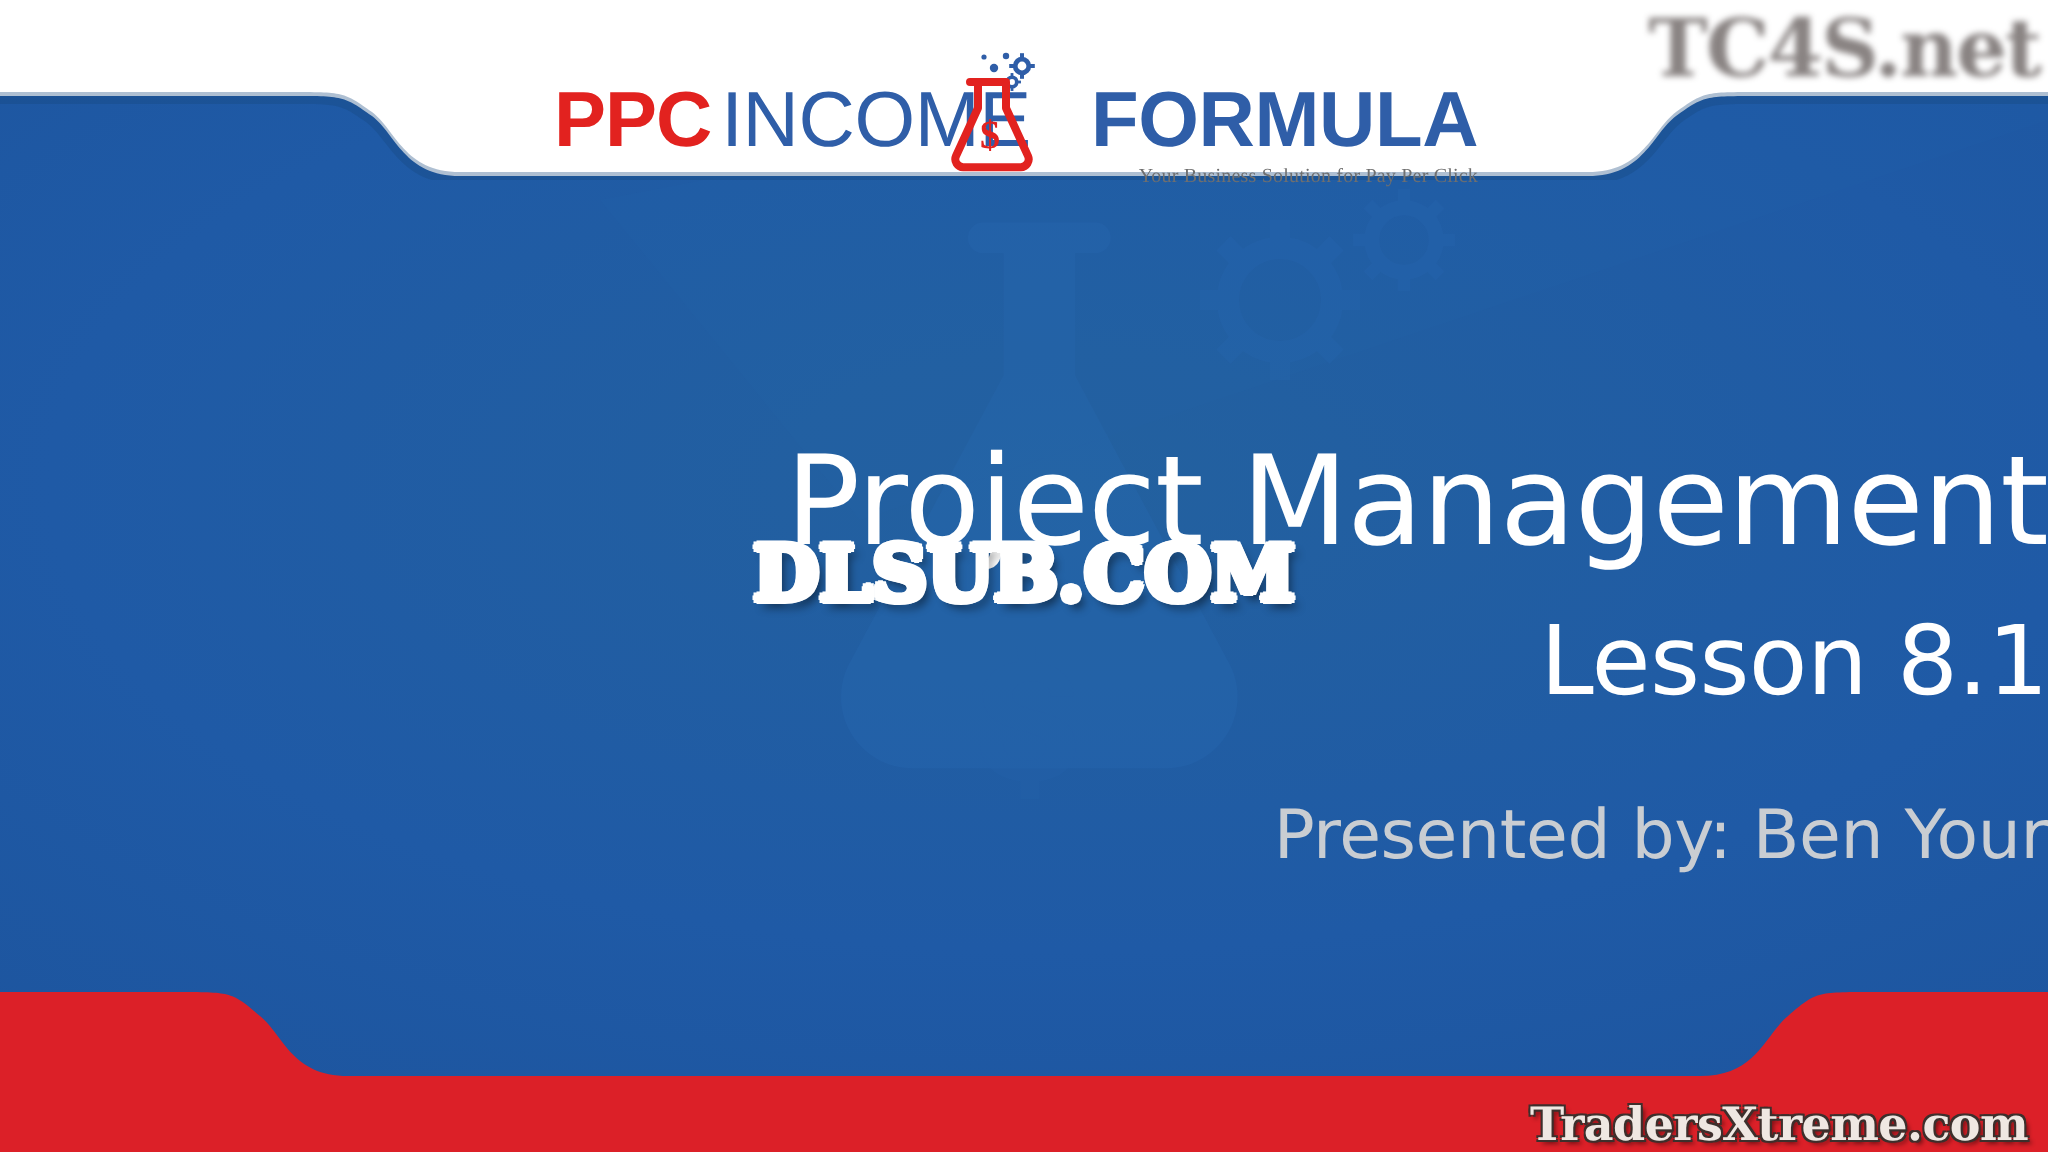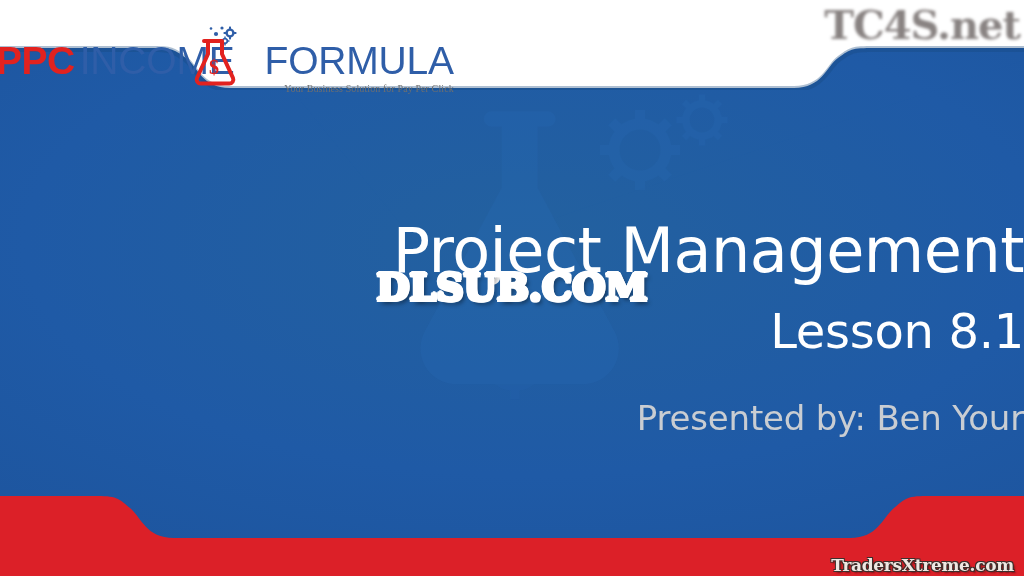--- a/index.html
+++ b/index.html
@@ -44,21 +44,21 @@
     pointer-events: none;
   }
 
   .logo-wrap {
     position: absolute;
     left: 0; top: 0;
     width: 1024px;
     height: 88px;
     display: flex;
     align-items: center;
-    justify-content: flex-start;
+    justify-content: center;
   }
   .logo {
     display: flex;
     align-items: flex-end;
     transform: translate(-4px, 4px);
   }
   .logo-textblock {
     position: relative;
     display: flex;
     align-items: baseline;
@@ -75,21 +75,21 @@
     font-family: "Liberation Sans", sans-serif;
     font-weight: 400;
     font-size: 39px;
     color: #2f5ea8;
     letter-spacing: -0.2px;
     margin-left: 5px;
     margin-top: 24px;
   }
   .logo-formula {
     font-family: "Liberation Sans", sans-serif;
-    font-weight: 400;
+    font-weight: 700;
     font-size: 39px;
     color: #2f5ea8;
     letter-spacing: -0.2px;
     margin-left: 30px;
   }
   .logo-flask {
     position: absolute;
     left: 193px;
     bottom: -6px;
     width: 56px;
@@ -216,21 +216,21 @@
     background-clip: text;
     color: transparent;
   }
 
   .wm-traders {
     position: absolute;
     right: 10px;
     bottom: 2px;
     font-family: "DejaVu Serif", serif;
     font-weight: bold;
-    font-size: 17px;
+    font-size: 23px;
     letter-spacing: -0.3px;
     line-height: 1;
     color: #efe7e2;
     white-space: nowrap;
     text-shadow:
       -1px -1px 0 #3d2f2c,
        1px -1px 0 #3d2f2c,
       -1px  1px 0 #3d2f2c,
        1px  1px 0 #3d2f2c,
        2px  2px 2px rgba(0,0,0,0.45);

